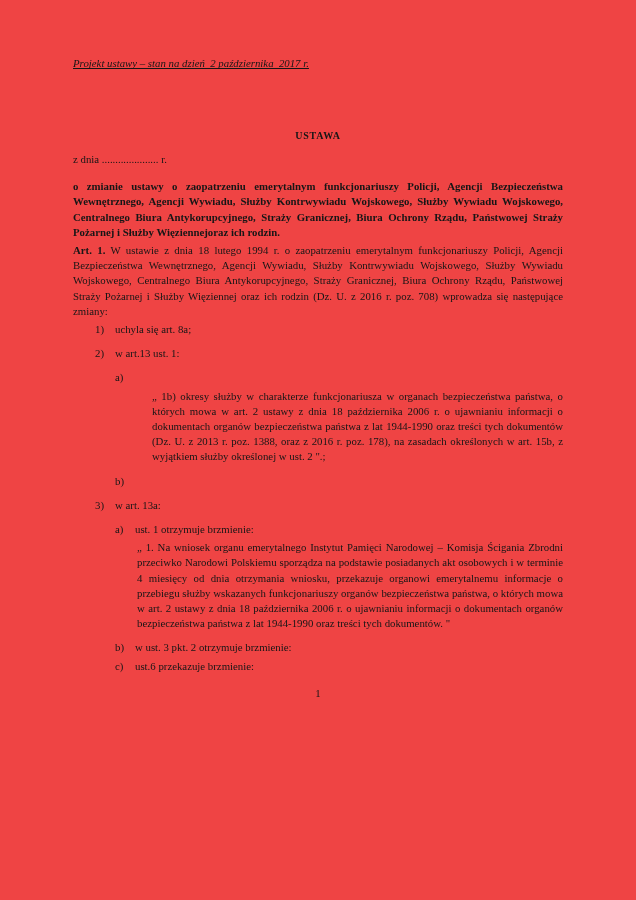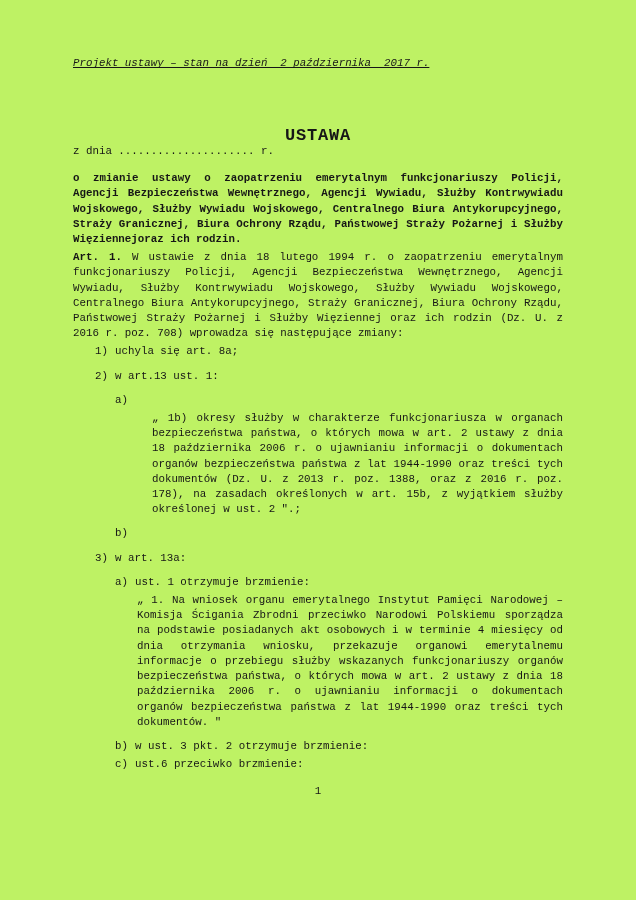--- a/index.html
+++ b/index.html
@@ -2,38 +2,38 @@
 <html lang="pl"><head>
 <meta charset="utf-8">
 <style>
   html, body { margin: 0; padding: 0; background: #ffffff; }
   .page {
     position: relative;
     width: 636px;
     height: 900px;
     box-sizing: border-box;
     padding: 56px 73px 0 73px;
-    background: #bef264;
+    background: #ef4444;
     color: #161616;
-    font-family: Liberation Mono, monospace;
+    font-family: Liberation Serif, serif;
     font-size: 10.8px;
     line-height: 15.2px;
     overflow: hidden;
   }
   .header-row { margin: 0 0 58px 0; line-height: 14px; }
   .header-note {
     font-style: italic;
     text-decoration: underline;
     text-decoration-skip-ink: none;
     white-space: pre-wrap;
   }
   .doc-title {
-    margin: 0 0 0 0;
+    margin: 0 0 8px 0;
     text-align: center;
-    font-size: 17px;
+    font-size: 10px;
     font-weight: bold;
     letter-spacing: 0.8px;
     line-height: 16px;
   }
   .date-line {
     margin: 0 0 12px 0;
     padding-right: 64px;
     white-space: pre;
   }
   .subject {
@@ -110,18 +110,18 @@
   <p class="quote">„ 1. Na wniosek organu emerytalnego Instytut Pamięci Narodowej – Komisja Ścigania Zbrodni przeciwko Narodowi Polskiemu sporządza na podstawie posiadanych akt osobowych i w terminie 4 miesięcy od dnia otrzymania wniosku, przekazuje organowi emerytalnemu informacje o przebiegu służby wskazanych funkcjonariuszy organów bezpieczeństwa państwa, o których mowa w art. 2 ustawy z dnia 18 października 2006 r. o ujawnianiu informacji o dokumentach organów bezpieczeństwa państwa z lat 1944-1990 oraz treści tych dokumentów. "</p>
 
   <div class="li alpha tight">
     <span class="marker">b)</span>
     <span class="li-text">w ust. 3 pkt. 2 otrzymuje brzmienie:</span>
   </div>
 
 
   <div class="li alpha">
     <span class="marker">c)</span>
-    <span class="li-text">ust.6 przeciwko brzmienie:</span>
+    <span class="li-text">ust.6 przekazuje brzmienie:</span>
   </div>
 
   <div class="page-number">1</div>
 
 </div>
 
 </body></html>

